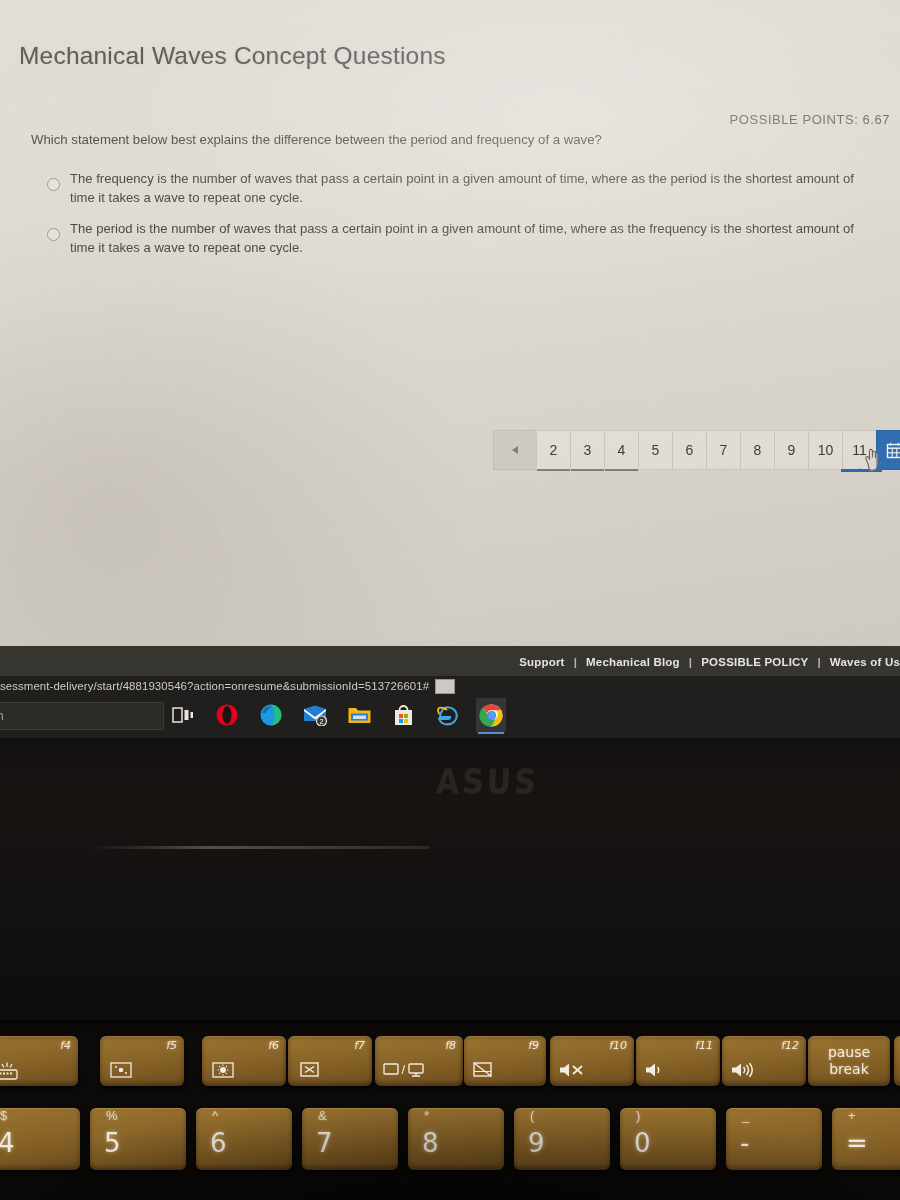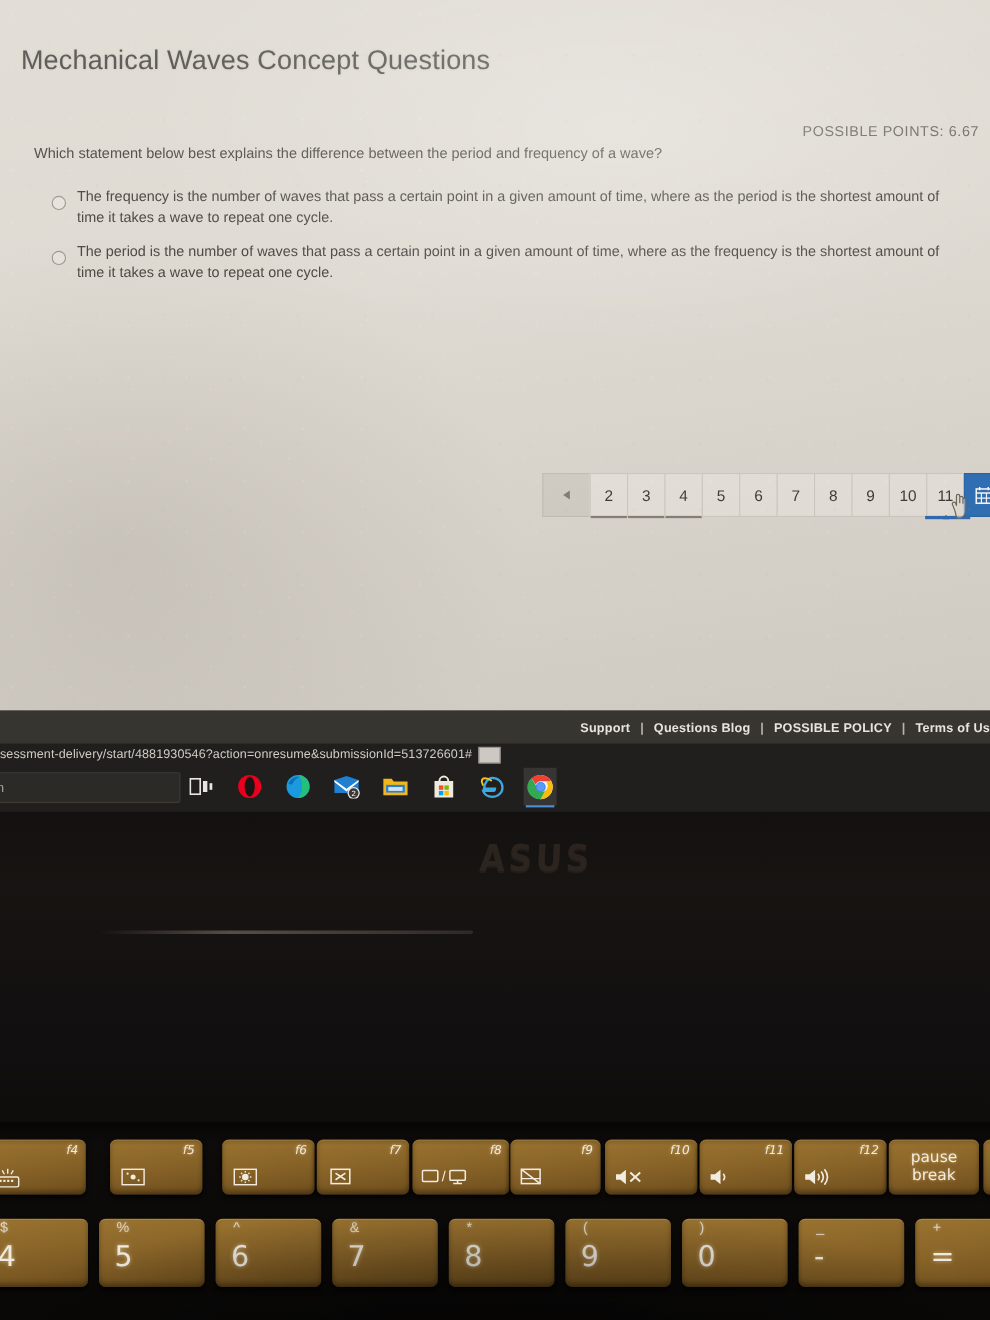--- a/index.html
+++ b/index.html
@@ -470,25 +470,25 @@
     </svg>
 
     <div id="screen-glare"></div>
     <div id="screen-noise"></div>
   </div>
 
   <div id="footer-bar">
     <div id="footer-links">
       <span>Support</span>
       <span class="sep">|</span>
-      <span>Questions Blog</span>
+      <span>Mechanical Blog</span>
       <span class="sep">|</span>
       <span>POSSIBLE POLICY</span>
       <span class="sep">|</span>
-      <span>Terms of Us</span>
+      <span>Waves of Us</span>
     </div>
   </div>
 
   <div id="taskbar">
 
     <div id="url-strip">
       <span>sessment-delivery/start/4881930546?action=onresume&amp;submissionId=513726601#</span>
       <span class="url-chip"></span>
     </div>
 

